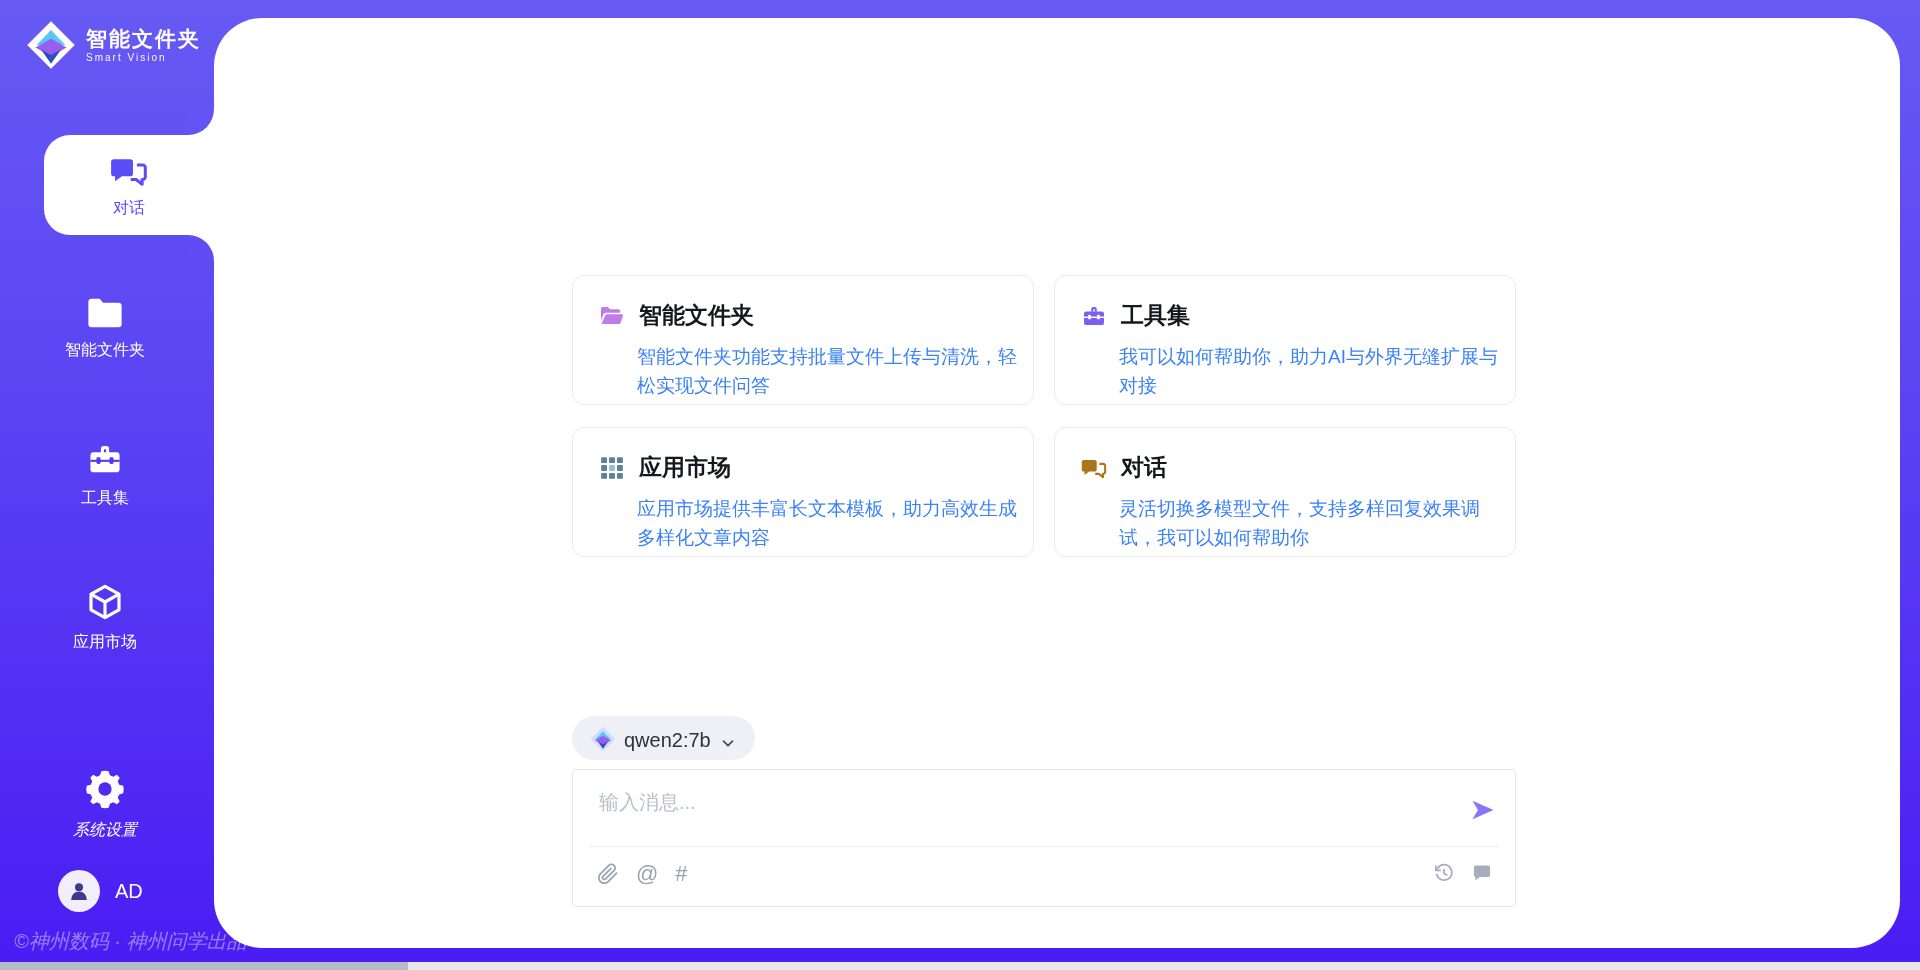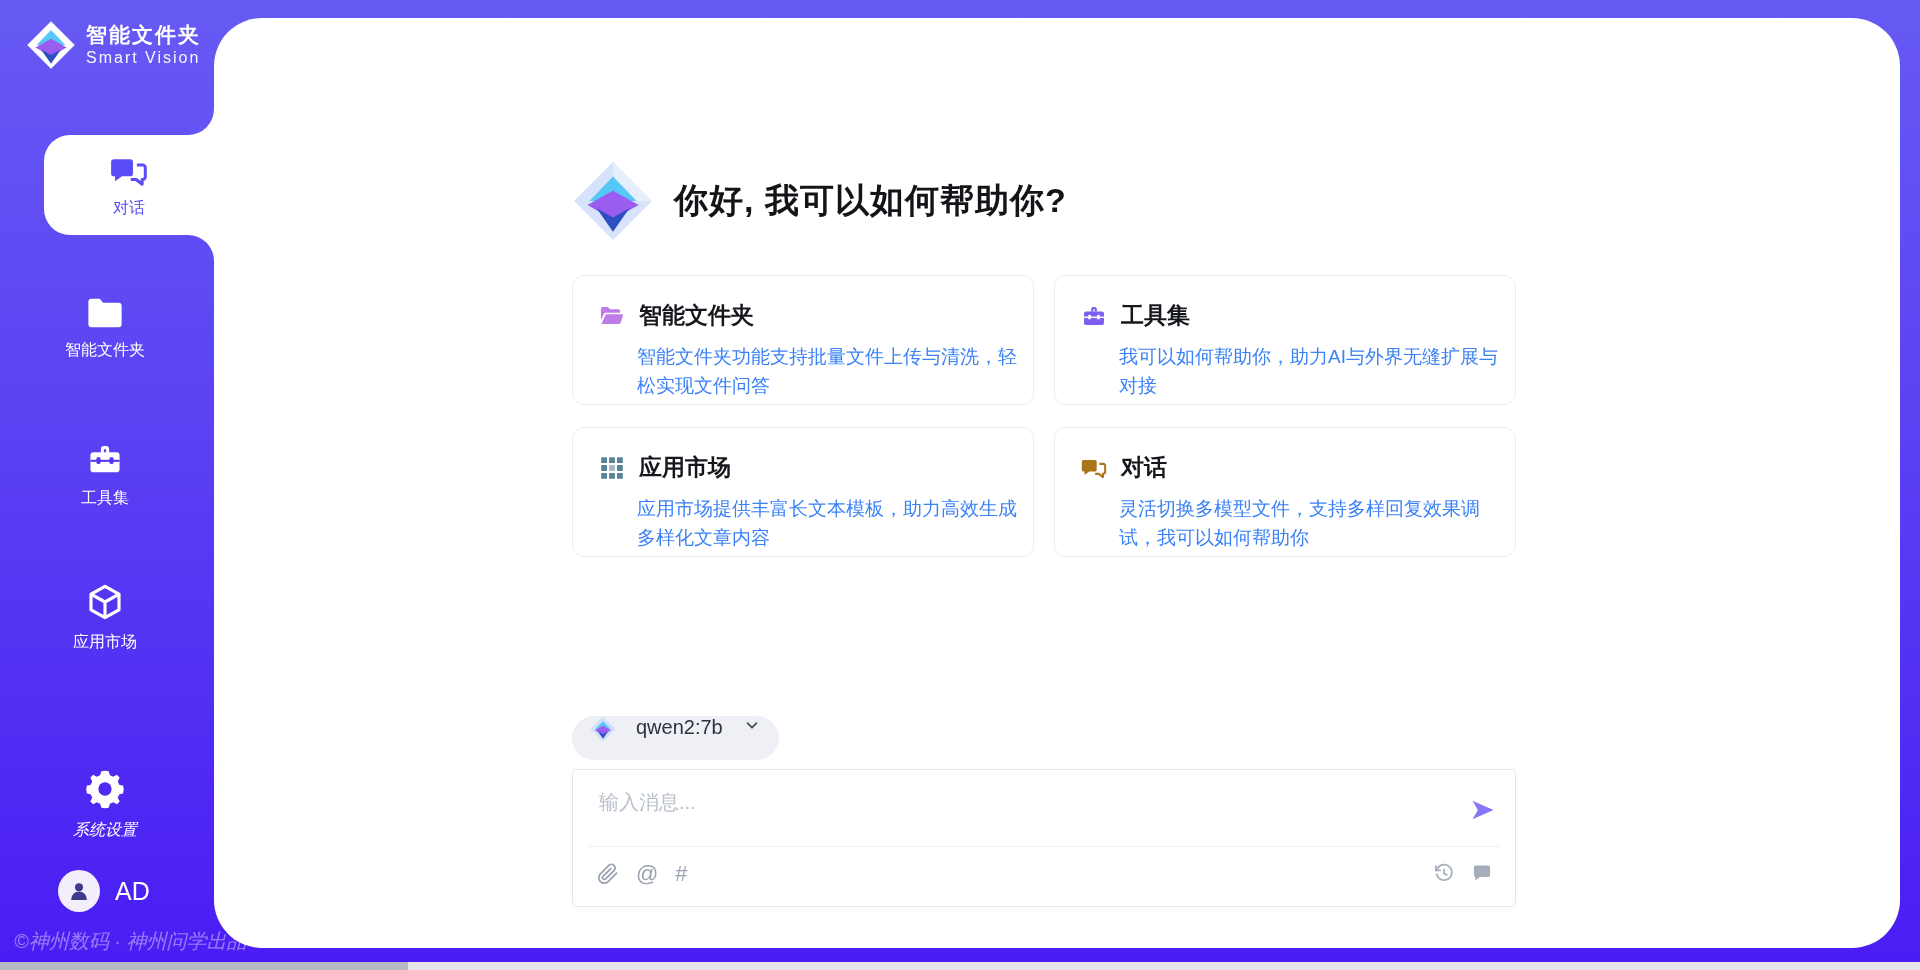--- a/index.html
+++ b/index.html
@@ -7,61 +7,61 @@
   .stage{position:relative;width:1920px;height:970px;overflow:hidden;
          background:linear-gradient(180deg,#675af3 0%,#5a41f3 45%,#4a1cf4 100%);}
 
   
   .panel{position:absolute;left:214px;top:18px;right:20px;bottom:22px;
          background:#ffffff;border-radius:48px;}
 
   
   .brand{position:absolute;left:26px;top:20px;display:flex;align-items:center;gap:10px;}
   .brand-name{color:#fff;font-size:21px;font-weight:bold;letter-spacing:2px;line-height:1.1;}
-  .brand-sub{color:rgba(255,255,255,.95);font-size:16px;letter-spacing:2px;margin-top:2px;}
+  .brand-sub{color:rgba(255,255,255,.95);font-size:10px;letter-spacing:2px;margin-top:2px;}
 
   .tab-active{position:absolute;left:44px;top:135px;width:174px;height:100px;
               background:#fff;border-radius:26px 0 0 26px;}
   .tab-inner{position:absolute;left:30px;top:0;width:110px;height:100%;
              display:flex;flex-direction:column;align-items:center;justify-content:center;gap:8px;}
   .tab-inner .lbl{color:#5b4df5;font-size:16px;}
   .fillet{position:absolute;width:26px;height:26px;background:#fff;}
   .fillet > i{position:absolute;inset:0;display:block;}
   .fillet-top{left:188px;top:109px;}
   .fillet-top > i{background:#6354f3;border-bottom-right-radius:26px;}
   .fillet-bottom{left:188px;top:235px;}
   .fillet-bottom > i{background:#604cf3;border-top-right-radius:26px;}
 
   .side-item{position:absolute;left:20px;width:170px;display:flex;flex-direction:column;
              align-items:center;gap:10px;cursor:pointer;}
   .side-item .lbl{color:#fff;font-size:16px;}
 
   .user-row{position:absolute;left:58px;top:870px;display:flex;align-items:center;gap:15px;}
   .avatar{width:42px;height:42px;border-radius:50%;background:#f2eefc;
           display:flex;align-items:center;justify-content:center;}
-  .user-name{color:#fff;font-size:25px;}
+  .user-name{color:#fff;font-size:20px;}
   .side-footer{position:absolute;left:14px;top:928px;color:rgba(255,255,255,.42);font-size:20px;font-style:italic;}
 
   
   .greeting{position:absolute;left:572px;top:160px;display:flex;align-items:center;gap:20px;}
   .greeting-text{font-size:34px;font-weight:bold;color:#121418;letter-spacing:1px;}
 
   
   .cards{position:absolute;left:572px;top:275px;width:944px;
          display:grid;grid-template-columns:462px 462px;grid-gap:22px 20px;}
   .card{height:130px;background:#fff;border:1px solid #e9eaf2;border-radius:12px;
         padding:24px 26px;position:relative;cursor:pointer;}
   .card .c-head{display:flex;align-items:center;gap:14px;}
   .card .c-title{font-size:23px;font-weight:bold;color:#14171c;}
   .card .c-desc{margin-top:12px;margin-left:38px;font-size:19px;color:#3b82f6;line-height:1.5;width:392px;}
 
   
   .model-pill{position:absolute;left:572px;top:716px;height:44px;border-radius:22px;
-              background:#eef0f5;display:inline-flex;align-items:flex-start;gap:20px;
-              padding:0 18px;cursor:pointer;}
+              background:#eef0f5;display:inline-flex;align-items:flex-end;gap:8px;
+              padding:8px 18px;cursor:pointer;}
   .model-name{font-size:20px;color:#2e323b;}
 
   
   .composer{position:absolute;left:572px;top:769px;width:944px;height:138px;
             background:#fff;border:1px solid #e4e7ee;border-radius:4px;}
   .composer input{position:absolute;left:24px;top:12px;width:840px;height:40px;border:0;outline:0;
                   font-size:20px;color:#333;background:transparent;}
   .composer input::placeholder{color:#b8bfca;}
   .send-btn{position:absolute;right:18px;top:26px;width:28px;height:28px;cursor:pointer;}
   .composer .divider{position:absolute;left:16px;right:16px;top:76px;height:1px;background:#edeff4;}
@@ -162,32 +162,20 @@
       <svg width="26" height="26" viewBox="0 0 24 24">
         <circle cx="12" cy="8.6" r="3.7" fill="#3f3b8c"></circle>
         <path d="M4.8 19.6a7.2 7.2 0 0 1 14.4 0v.6H4.8z" fill="#3f3b8c"></path>
       </svg>
     </span>
     <span class="user-name">AD</span>
   </div>
 
   <div class="side-footer">©神州数码 · 神州问学出品</div>
 
-  <div class="greeting">
-    <span>
-      <svg width="82" height="82" viewBox="0 0 80 80">
-        <polygon points="40,2 78,40 40,78 2,40" fill="#d7e3fa"></polygon>
-        <polygon points="40,2 78,40 40,40" fill="#e6eefc"></polygon>
-        <polygon points="40,16 63,40 17,40" fill="#55c8f7"></polygon>
-        <polygon points="40,30 65,44 40,58 15,44" fill="#9b5cf0"></polygon>
-        <polygon points="40,56 56,47 40,70 24,47" fill="#2e4fc2"></polygon>
-      </svg>
-    </span>
-    <span class="greeting-text">你好, 我可以如何帮助你?</span>
-  </div>
 
   <div class="cards">
 
     <div class="card">
       <div class="c-head">
         <span>
           <svg width="26" height="24" viewBox="0 0 24 22" fill="#bd7ce8">
             <path d="M1.8 4.2A1.6 1.6 0 0 1 3.4 2.6h4.8l1.9 2.1h7.8a1.6 1.6 0 0 1 1.6 1.6v1.6H6.3a2.2 2.2 0 0 0-2.1 1.5L1.8 15z"></path>
             <path d="M6.3 9.4h14.8a1 1 0 0 1 1 1.3l-2 6.4a1.7 1.7 0 0 1-1.6 1.2H2.2z"></path>
           </svg>

